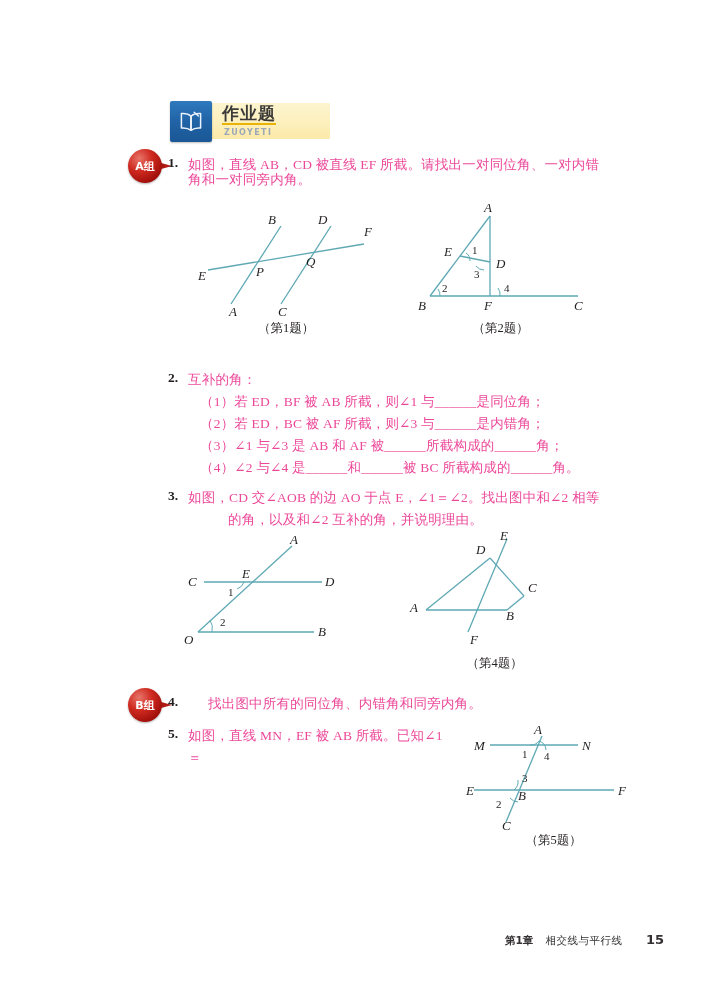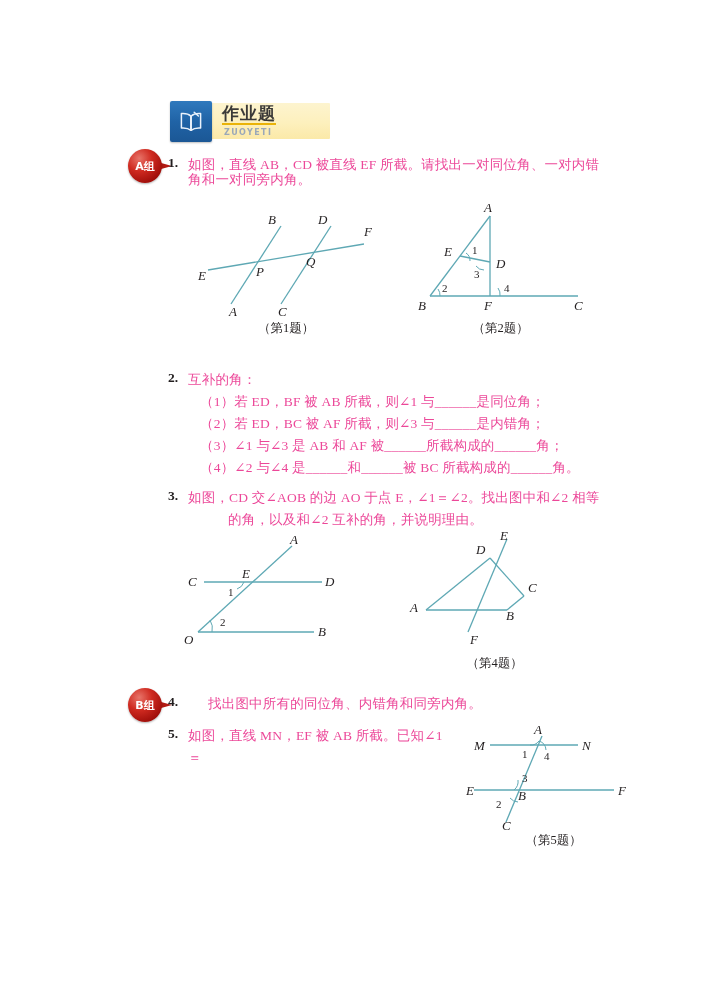--- a/index.html
+++ b/index.html
@@ -347,14 +347,19 @@
       <text x="52" y="78" font-size="13">B</text>
       <text x="36" y="108" font-size="13">C</text>
       <text class="num" x="56" y="36">1</text>
       <text class="num" x="30" y="86">2</text>
       <text class="num" x="56" y="60">3</text>
       <text class="num" x="78" y="38">4</text>
     </svg>
   </div>
   <div class="figcap" style="left:466px; top:832px; width:175px;">（第5题）</div>
 
+  <div class="footer">
+    <span class="ch">第1章</span>
+    <span class="ttl">相交线与平行线</span>
+    <span class="pg">15</span>
+  </div>
 
 </div>
 
 </body></html>

